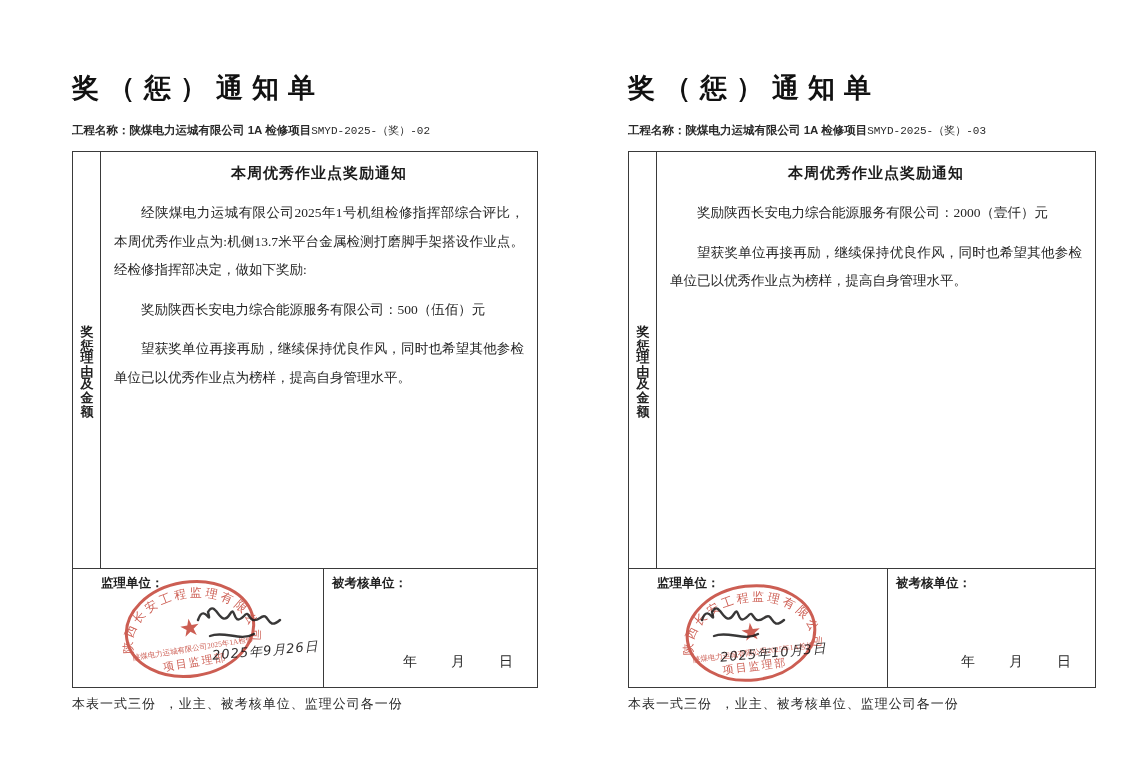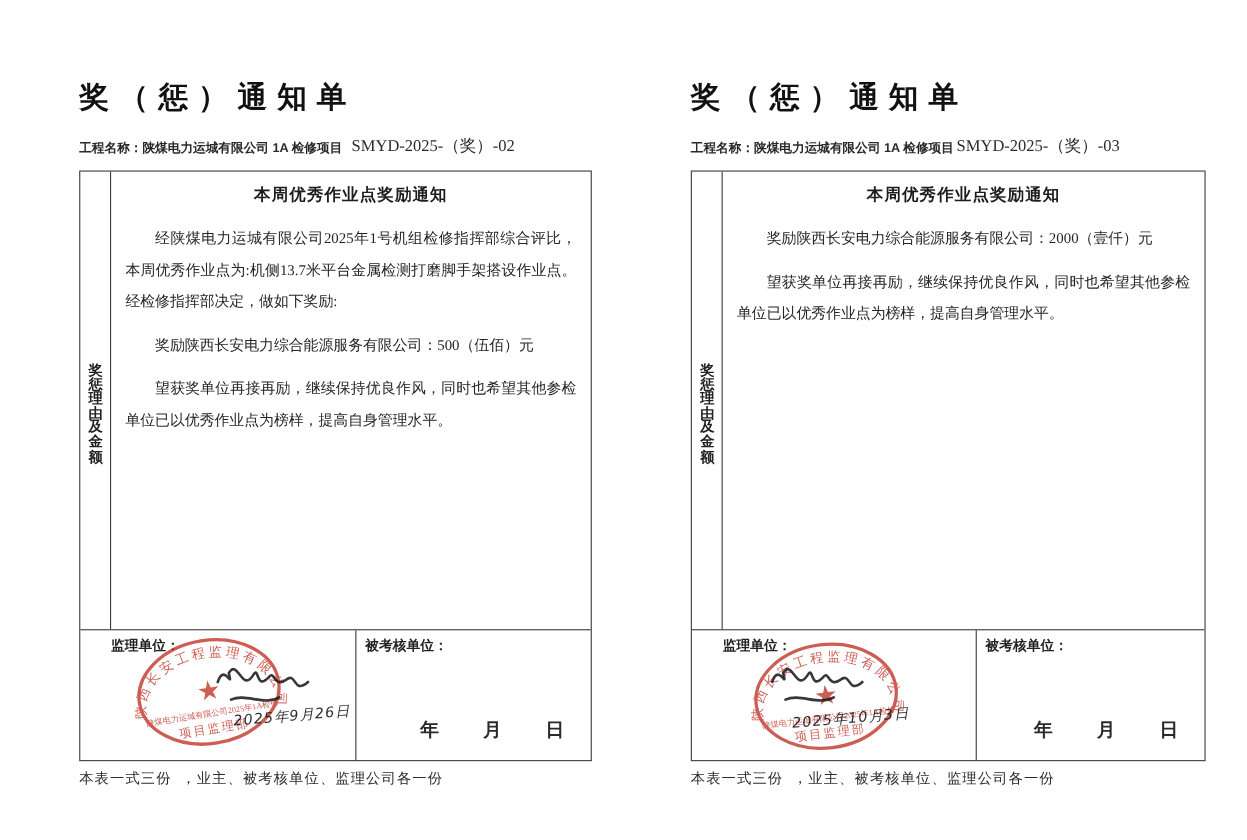--- a/index.html
+++ b/index.html
@@ -12,25 +12,25 @@
   .doc{position:absolute;top:62px;width:466px;}
   .doc-left{left:72px;}
   .doc-right{left:628px;width:468px;}
 
   .doc-title{
     font-size:27px;font-weight:bold;letter-spacing:9px;
     color:#111;padding-top:8px;margin:0;
     font-family:"Liberation Serif","DejaVu Serif",serif;
   }
   .info-row{
-    display:flex;justify-content:space-between;align-items:flex-end;
+    display:flex;justify-content:flex-start;align-items:flex-end;
     margin-top:17px;font-size:11.5px;font-weight:bold;color:#2a2a2a;
     font-family:"Liberation Sans","DejaVu Sans",sans-serif;
   }
-  .info-row .code{padding-right:70px;font-weight:normal;font-family:Liberation Serif, serif;font-size:15px;}
+  .info-row .code{padding-right:70px;font-weight:normal;font-family:Liberation Mono, monospace;font-size:11px;}
   .doc-right .info-row .code{padding-right:78px;}
 
   .notice-table{
     margin-top:13px;border:1.6px solid #3a3a3a;height:535px;
     display:flex;flex-direction:column;background:transparent;
   }
   .main-row{flex:1;display:flex;min-height:0;}
   .side-col{
     width:27px;border-right:1.6px solid #3a3a3a;
     display:flex;align-items:center;justify-content:center;
@@ -48,21 +48,21 @@
     margin:11px 0 0 0;font-size:13.5px;line-height:2.12;
     text-indent:2em;text-align:justify;color:#252525;
   }
   .bottom-row{height:118px;border-top:1.6px solid #3a3a3a;display:flex;}
   .cell{position:relative;padding:6px 8px;font-size:12.5px;font-weight:bold;color:#222;}
   .cell-supervisor{width:214px;border-right:1.6px solid #3a3a3a;margin-left:20px;}
   .doc-right .cell-supervisor{width:222px;}
   .cell-assessed{flex:1;}
   .date-line{
     position:absolute;right:22px;bottom:16px;
-    font-size:17px;font-weight:bold;letter-spacing:2px;color:#2a2a2a;
+    font-size:14px;font-weight:normal;letter-spacing:2px;color:#2a2a2a;
   }
   .footer-note{
     margin-top:7px;font-size:13px;color:#2a2a2a;letter-spacing:1px;
     font-family:Liberation Mono, monospace;
   }
 
   
   .seal{
     position:absolute;width:150px;height:110px;pointer-events:none;
     transform:rotate(-9deg);opacity:.82;

